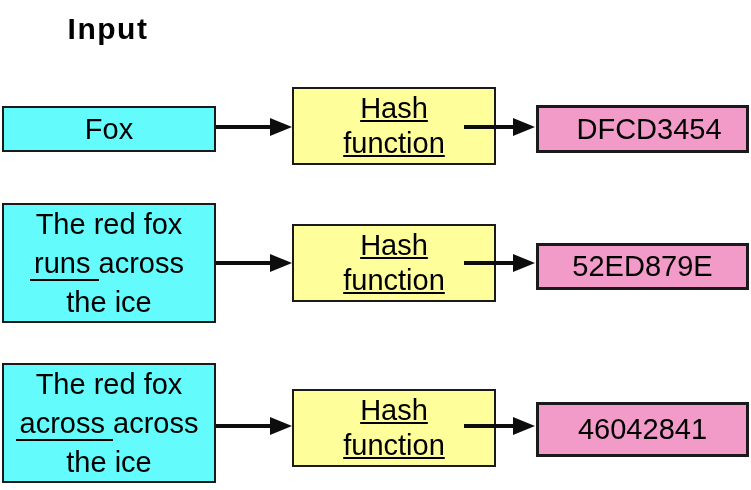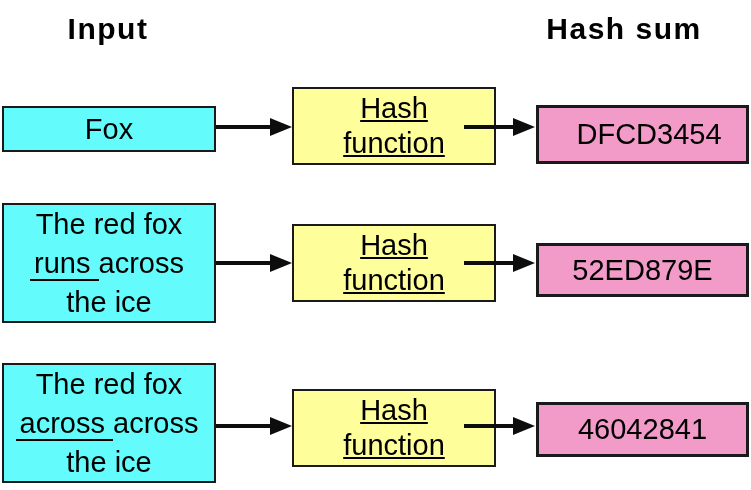--- a/index.html
+++ b/index.html
@@ -36,25 +36,25 @@
     text-align: center;
     font-size: 29px;
     line-height: 39px;
   }
   .input-box { left: 2px;   width: 214px; background: #63fbfb; justify-content: center; }
   .fn-box    { left: 292px; width: 204px; background: #fefe9a; line-height: 35px; text-decoration: underline; }
   .sum-box   { left: 536px; width: 213px; background: #f29ac8; border-width: 3px; }
 
   .in-r0 { top: 106px; height: 46px; }
   .fn-r0 { top: 87px;  height: 78px; }
-  .sm-r0 { top: 105px; height: 59px; padding-left: 13px; }
+  .sm-r0 { top: 105px; height: 48px; padding-left: 13px; }
 
   .in-r1 { top: 203px; height: 120px; }
   .fn-r1 { top: 224px; height: 78px; }
-  .sm-r1 { top: 243px; height: 54px; }
+  .sm-r1 { top: 243px; height: 47px; }
 
   .in-r2 { top: 363px; height: 120px; }
   .fn-r2 { top: 389px; height: 78px; }
   .sm-r2 { top: 402px; height: 55px; }
 
   .u {
     border-bottom: 2.5px solid #000;
     padding-left: 4px;
     margin-left: -4px;
     white-space: pre;
@@ -82,21 +82,20 @@
   .ar0 .shaft { top: 125px; } .ar0 .head { top: 118px; }
   .ar1 .shaft { top: 261px; } .ar1 .head { top: 254px; }
   .ar2 .shaft { top: 424px; } .ar2 .head { top: 417px; }
 </style>
 </head>
 <body>
 
 <div id="canvas">
 
   <div class="title" id="title-input">Input</div>
-  <div class="title" id="title-sum">Hash sum</div>
 
   <div class="box input-box in-r0">
     <div class="line">Fox</div>
   </div>
   <div class="aA ar0">
     <div class="shaft"></div>
     <div class="head"></div>
   </div>
   <div class="box fn-box fn-r0">
     <div class="line">Hash</div>

